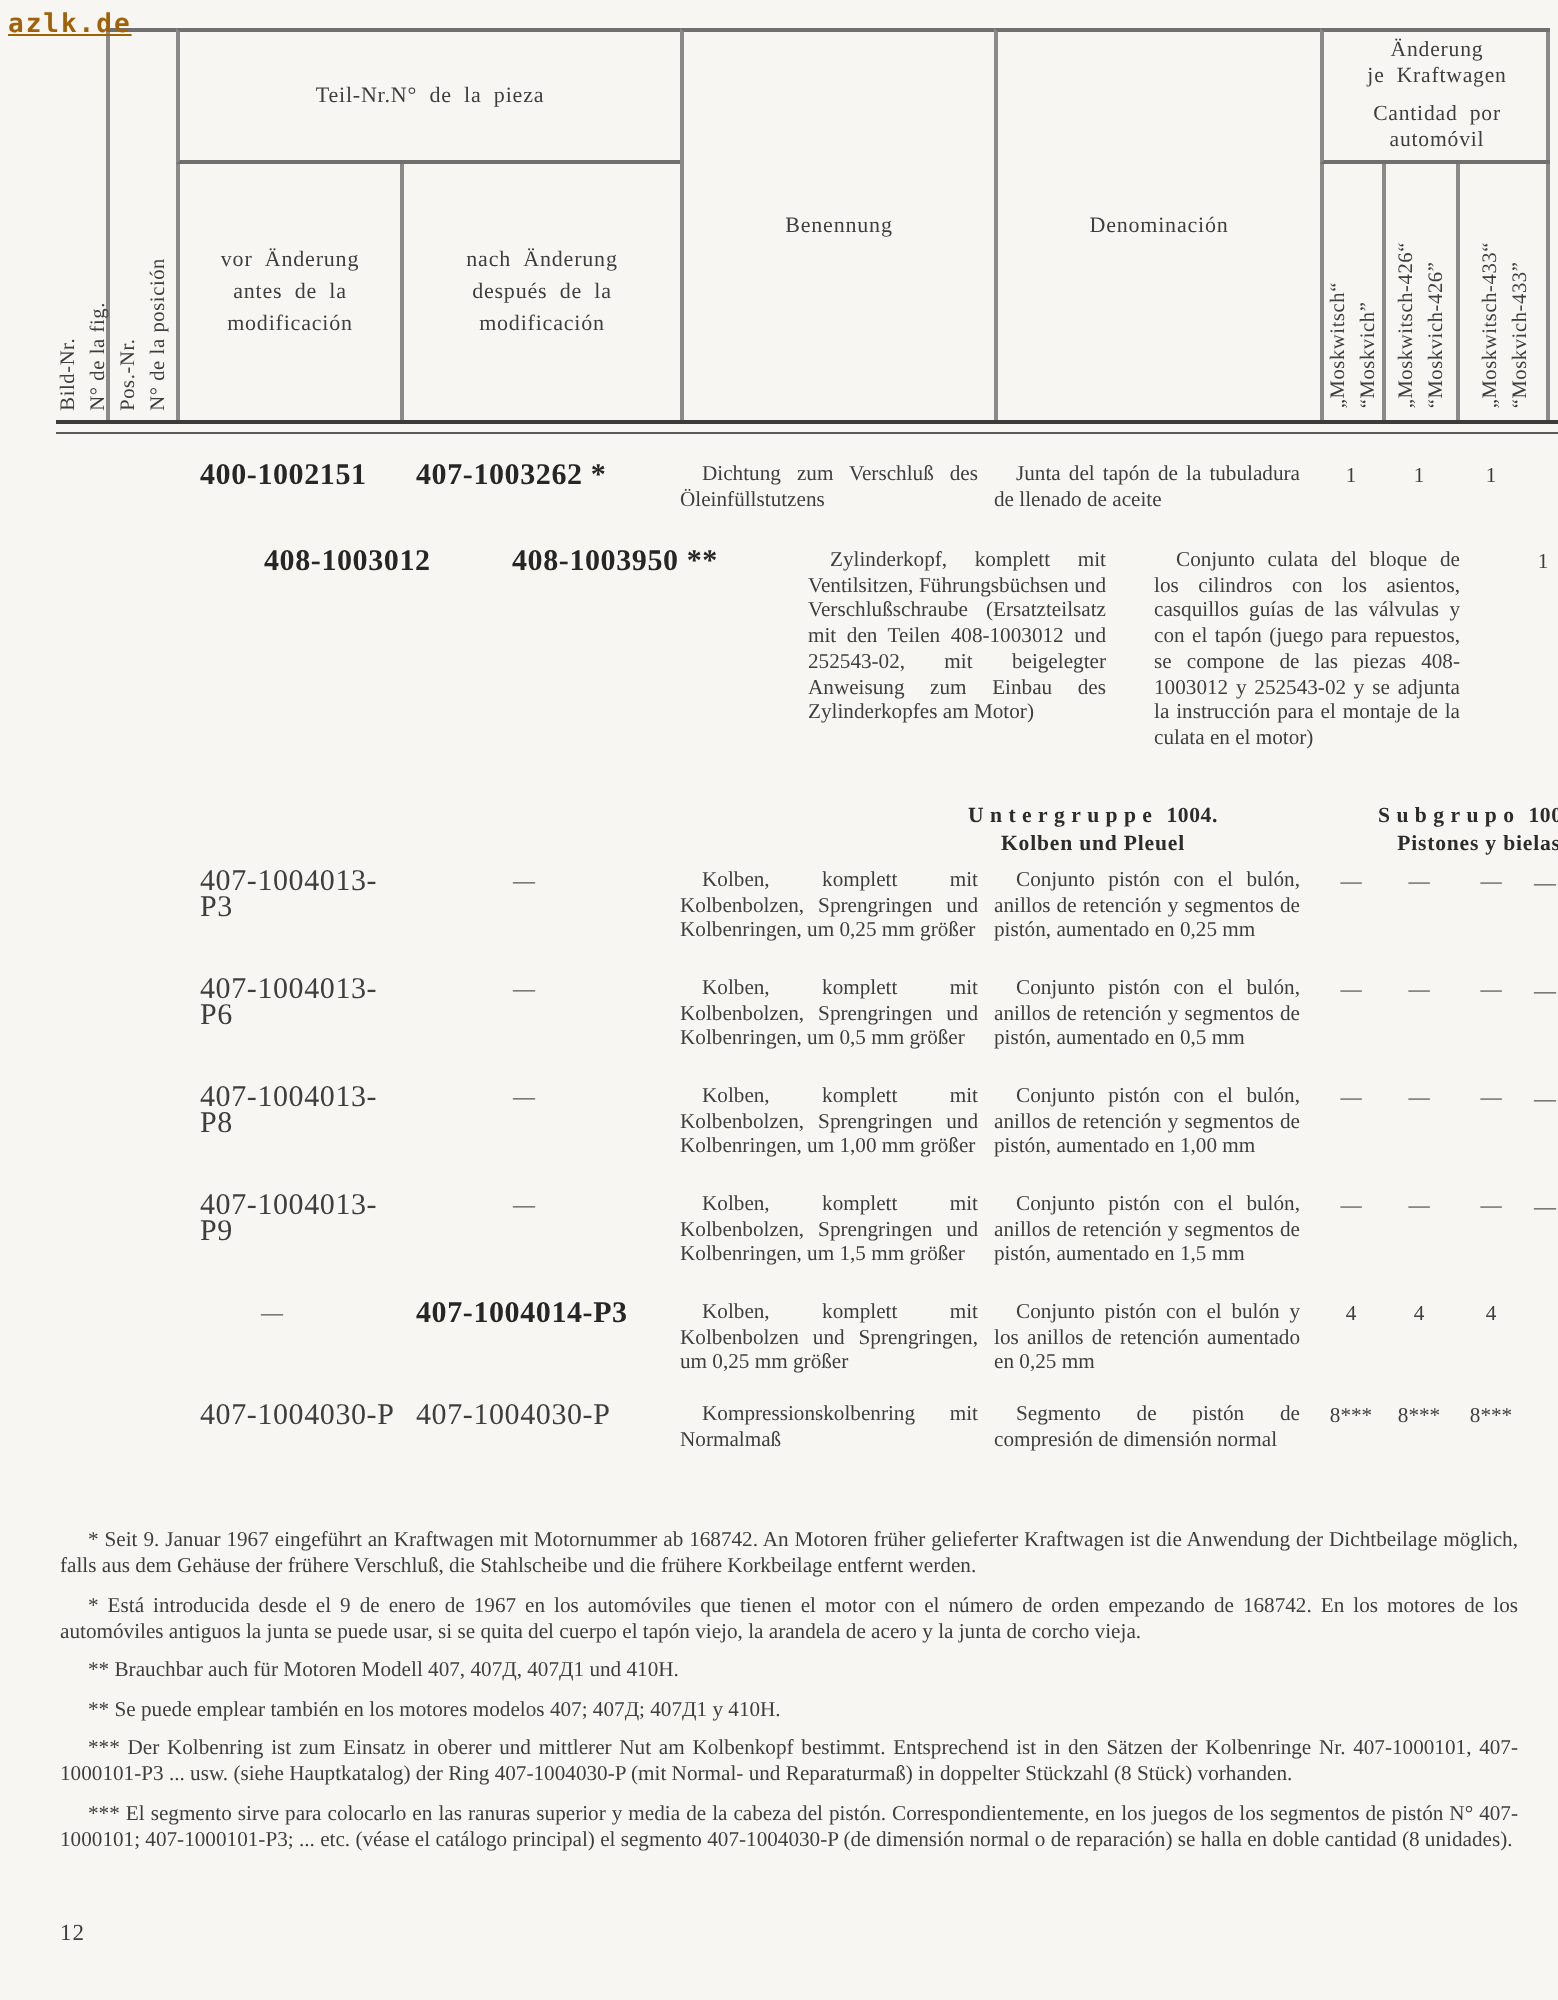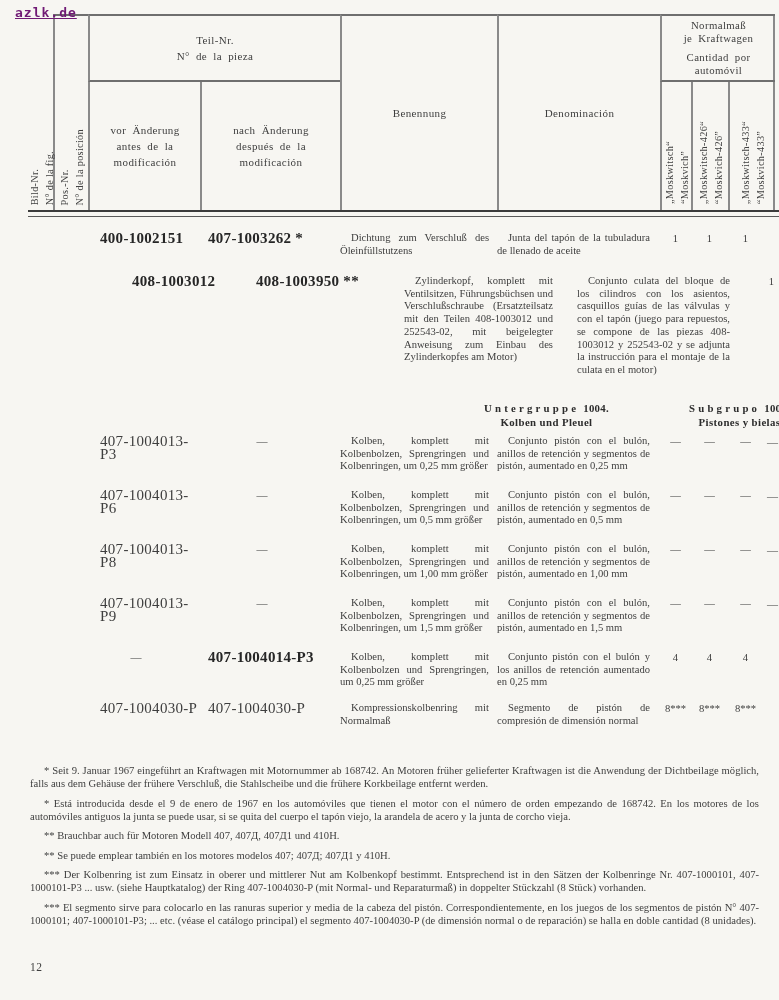--- a/index.html
+++ b/index.html
@@ -4,38 +4,38 @@
 <style>
   html,body{margin:0;padding:0;}
   body{
     width:779px;height:1000px;overflow:hidden;
     background:#f7f6f2;color:#3e3e3e;
     font-family:"Liberation Serif","DejaVu Serif",serif;
     position:relative;
   }
   .page{position:relative;width:779px;height:1000px;box-sizing:border-box;padding:14px 0 0 30px;}
   .watermark{
-    position:absolute;top:5px;left:15px;z-index:5;
+    position:absolute;top:5px;left:4px;z-index:5;
     font-family:"DejaVu Sans Mono",monospace;font-size:13px;font-weight:bold;
-    color:#701a75;letter-spacing:1px;text-decoration:underline;
+    color:#a16207;letter-spacing:1px;text-decoration:underline;
   }
   
   .thead{
     display:grid;width:745px;box-sizing:border-box;
     grid-template-columns:23px 35px 112px 140px 157px 163px 31px 37px 47px;
     grid-template-rows:68px 128px;
     border-right:2px solid #8a8a8a;
   }
   .cell{box-sizing:border-box;display:flex;align-items:center;justify-content:center;}
   .bl{border-left:2px solid #8a8a8a;}
   .bt{border-top:2px solid #6f6f6f;}
   .bb{border-bottom:2px solid #6f6f6f;}
   .c-bild{grid-column:1;grid-row:1/3;align-items:flex-end;padding-bottom:5px;}
   .c-pos{grid-column:2;grid-row:1/3;align-items:flex-end;padding-bottom:5px;}
-  .c-teil{grid-column:3/5;grid-row:1;flex-direction:column;}
+  .c-teil{grid-column:3/5;grid-row:1;flex-direction:row;}
   .c-vor{grid-column:3;grid-row:2;flex-direction:column;}
   .c-nach{grid-column:4;grid-row:2;flex-direction:column;}
   .c-ben{grid-column:5;grid-row:1/3;}
   .c-den{grid-column:6;grid-row:1/3;}
   .c-stk{grid-column:7/10;grid-row:1;flex-direction:column;}
   .c-m1{grid-column:7;grid-row:2;align-items:flex-end;padding-bottom:6px;}
   .c-m2{grid-column:8;grid-row:2;align-items:flex-end;padding-bottom:6px;}
   .c-m3{grid-column:9;grid-row:2;align-items:flex-end;padding-bottom:6px;}
   .hline{font-size:11px;word-spacing:3px;letter-spacing:.4px;line-height:16px;white-space:nowrap;}
   .hline.small{font-size:10.8px;line-height:13px;}
@@ -108,21 +108,21 @@
       <div class="hline">después de la</div>
       <div class="hline">modificación</div>
     </div>
     <div class="cell c-ben bl bt">
       <div class="hline">Benennung</div>
     </div>
     <div class="cell c-den bl bt">
       <div class="hline">Denominación</div>
     </div>
     <div class="cell c-stk bl bt bb">
-      <div class="hline small">Normalmaß</div>
+      <div class="hline small">Änderung</div>
       <div class="hline small">je Kraftwagen</div>
       <div class="gap6"></div>
       <div class="hline small">Cantidad por</div>
       <div class="hline small">automóvil</div>
     </div>
     <div class="cell c-m1 bl">
       <div class="vtext">
         <div>„Moskwitsch“</div>
         <div>“Moskvich”</div>
       </div>

